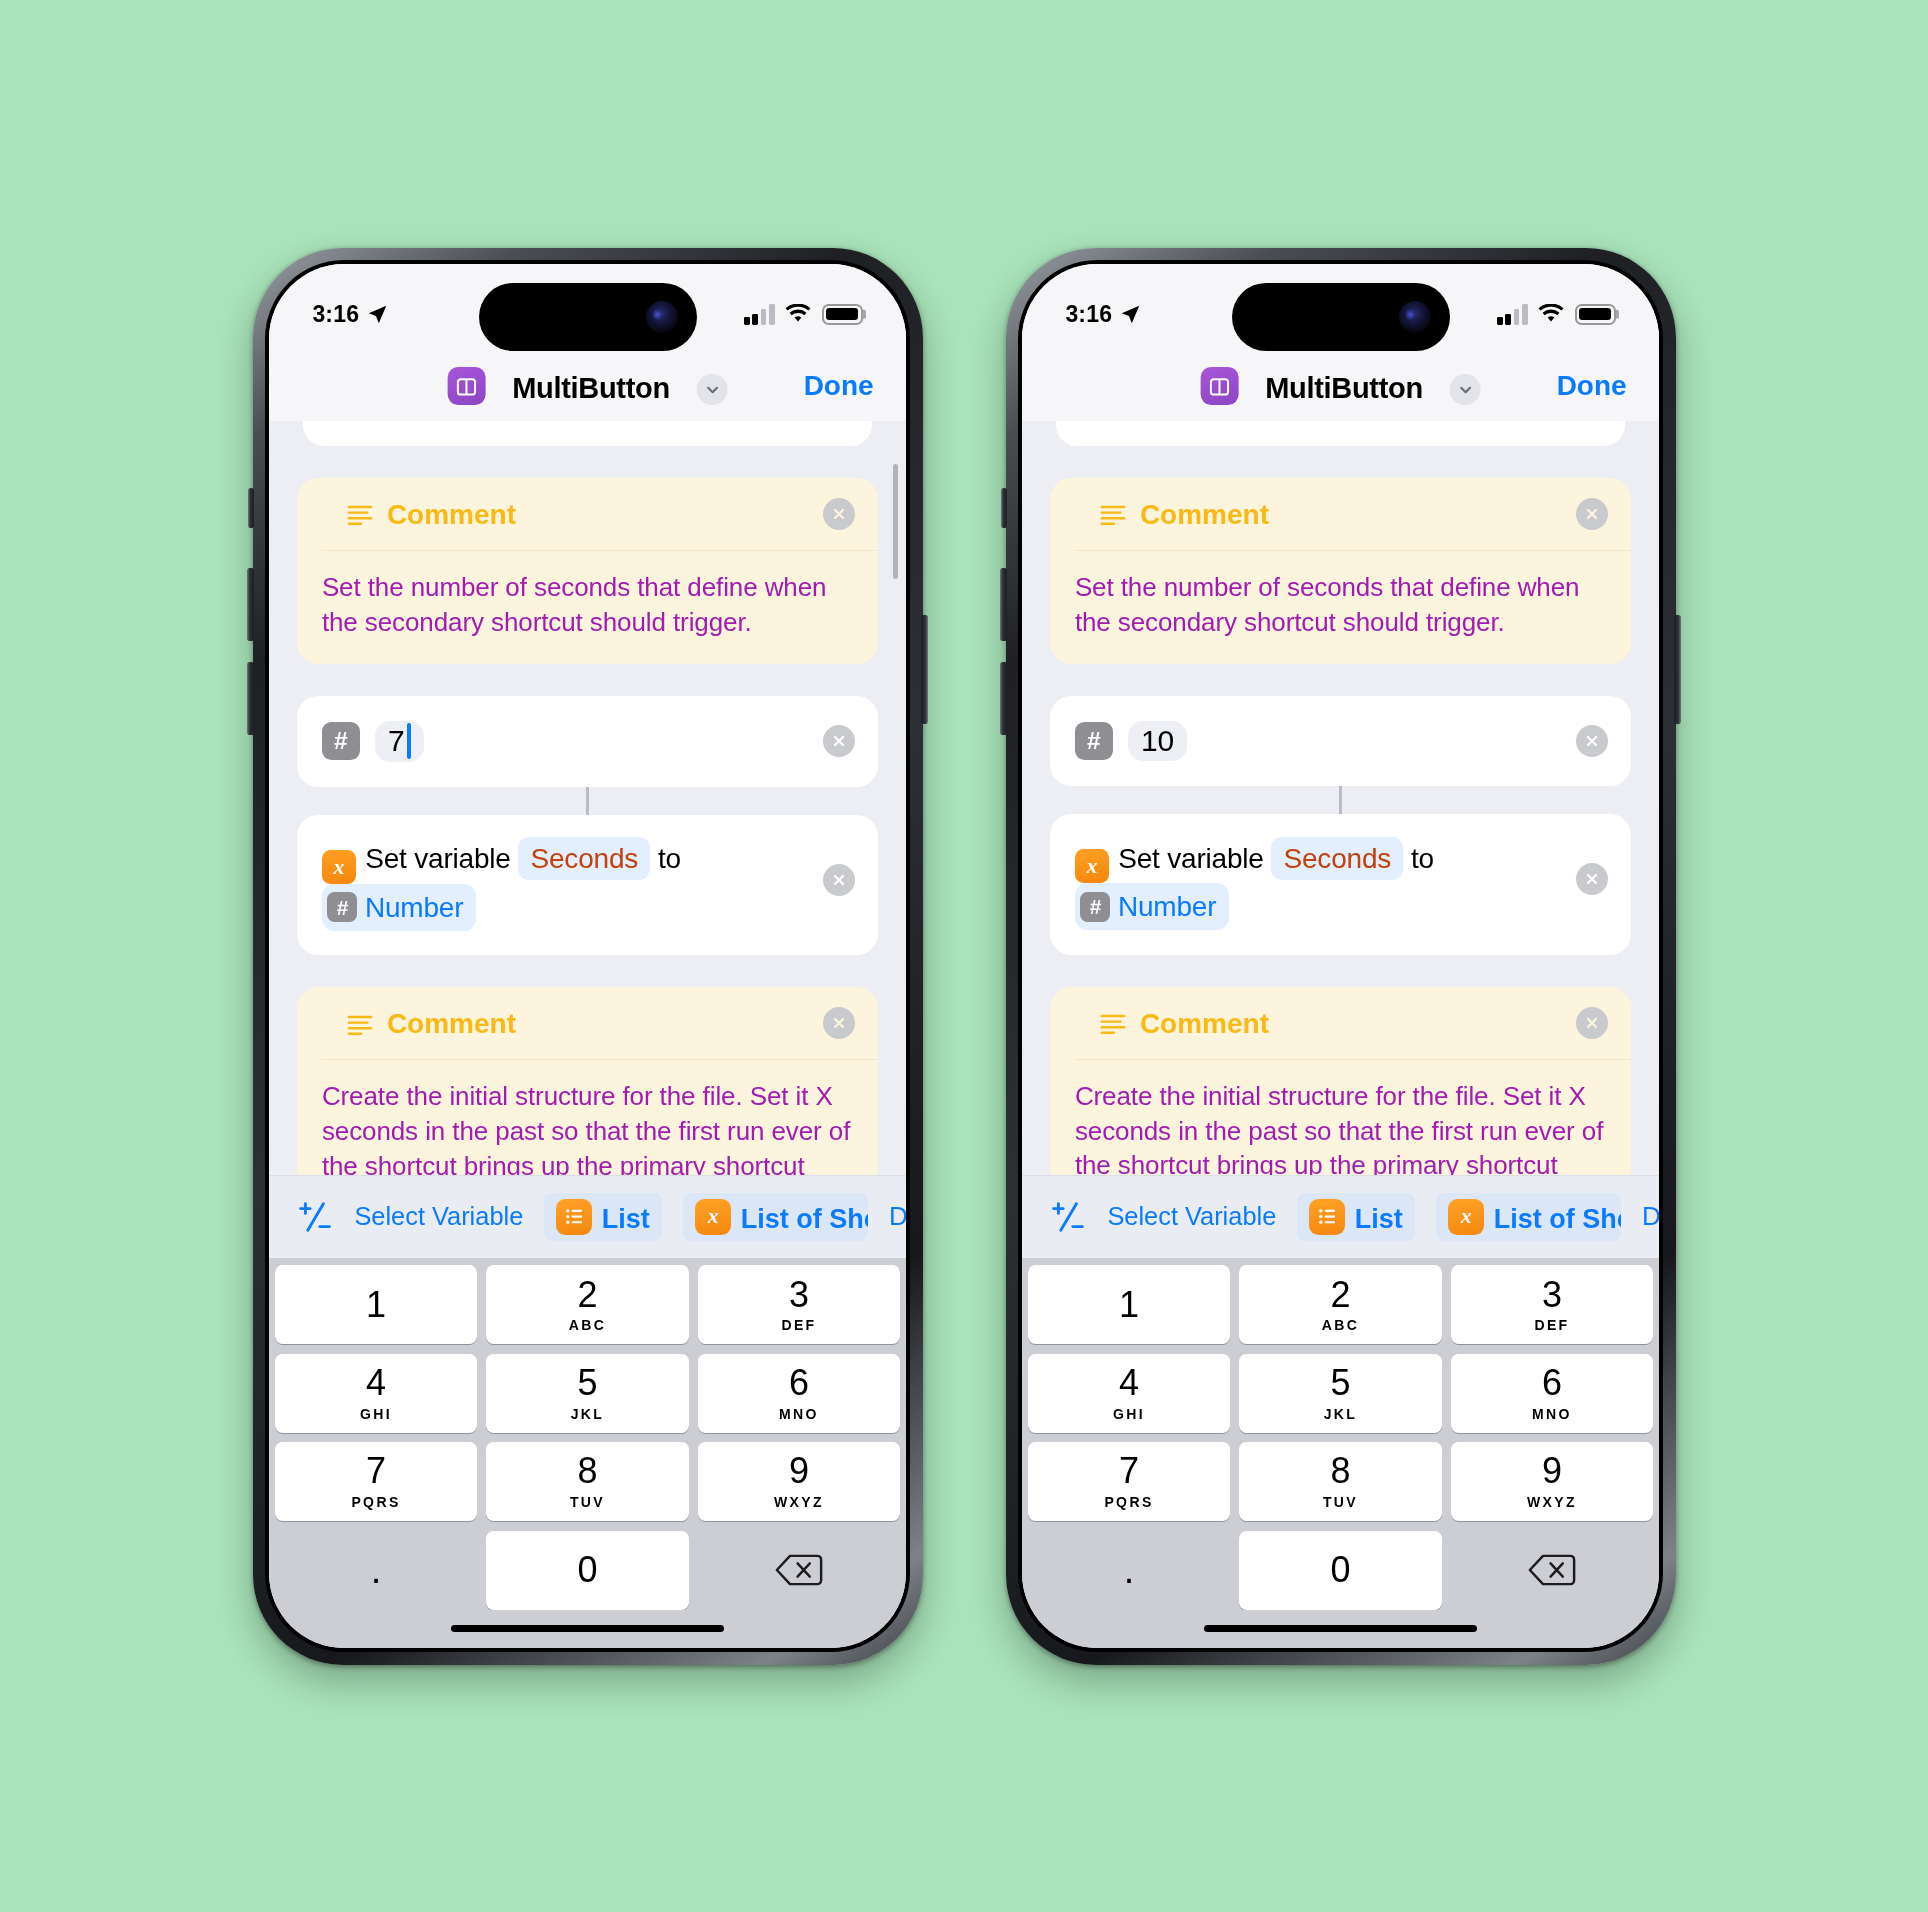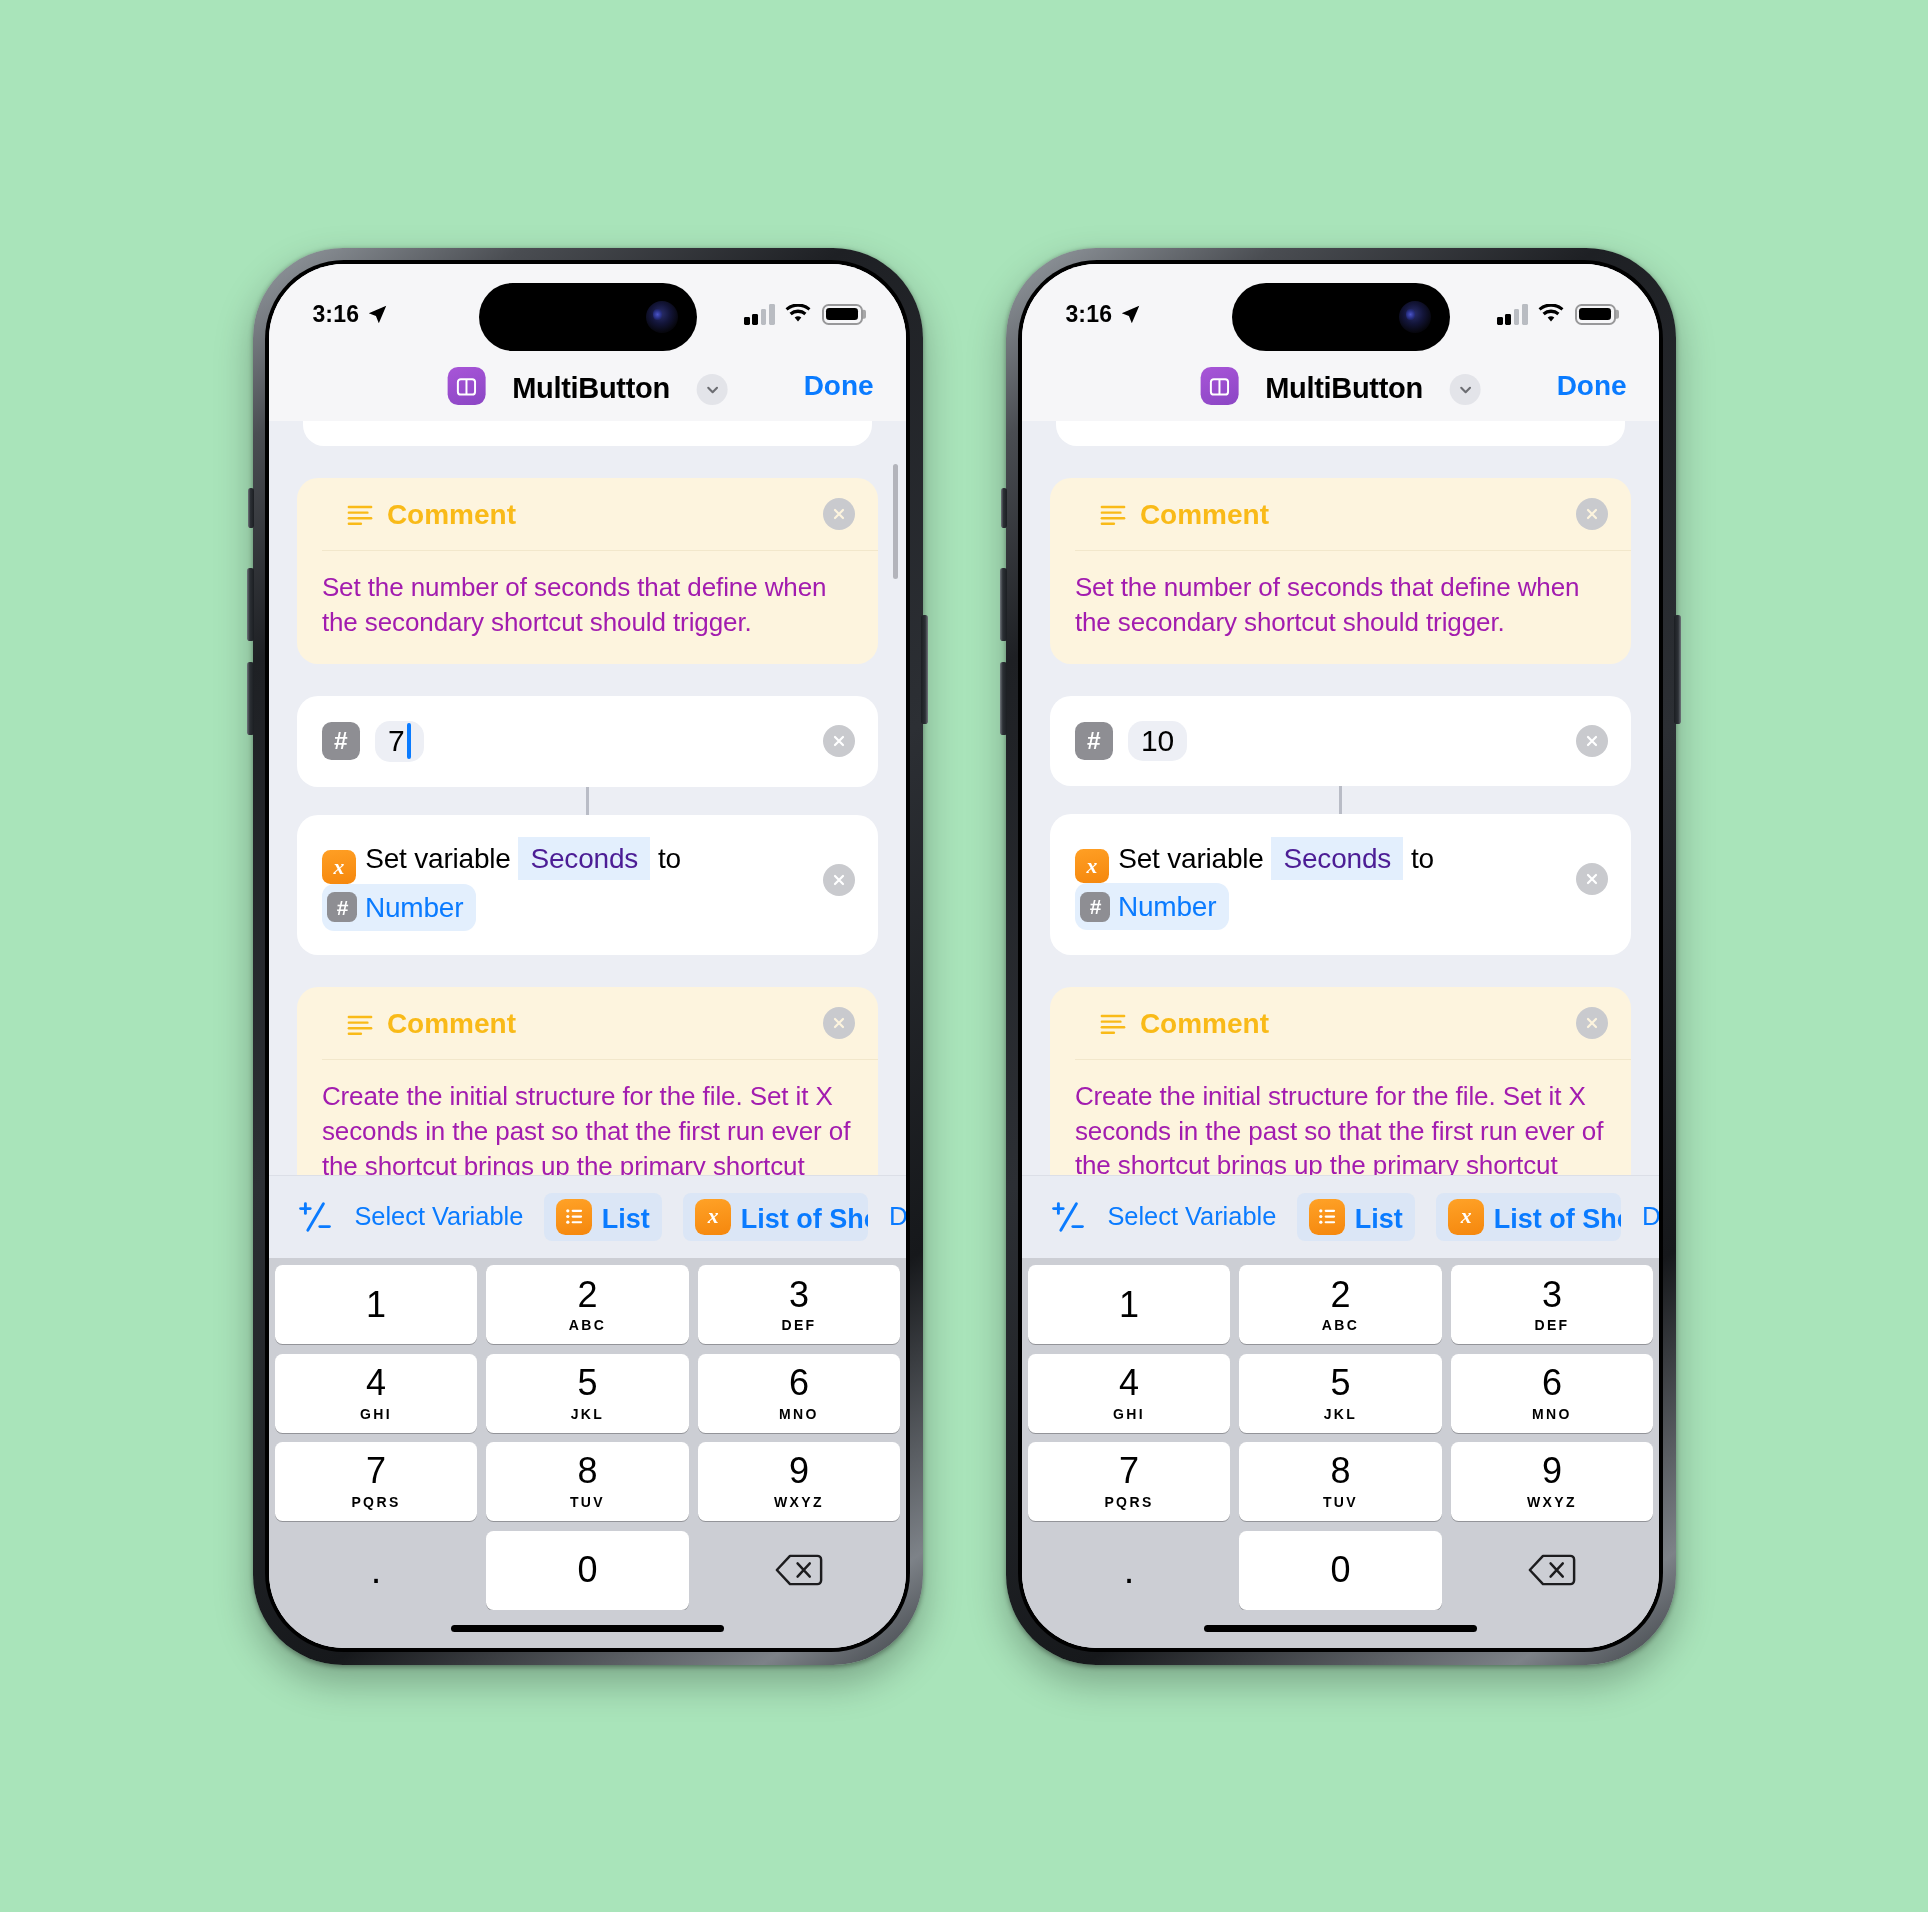--- a/index.html
+++ b/index.html
@@ -284,22 +284,22 @@
     width:34px; height:34px; border-radius:8.5px;
     background: linear-gradient(170deg,#ff9f24,#f5870d);
     color:#fff; font-size:21.7px; font-style:italic; font-weight:700;
     font-family: "Liberation Serif", serif;
     vertical-align: -5.6px;
     margin-right: 9.4px;
   }
   .pill-blue {
     display:inline-block;
     background:#e3effd;
-    color:#4c1d95;
-    border-radius: 0;
+    color:#c2410c;
+    border-radius: 11px;
     padding: 0.9px 12.2px;
     font-weight: 400;
   }
   .pill-var {
     display:inline-flex; align-items:center; gap:7.5px;
     background:#e3effd;
     border-radius: 12.2px;
     padding: 2.8px 12.2px 2.8px 5.6px;
     color:#0a7bff;
   }

